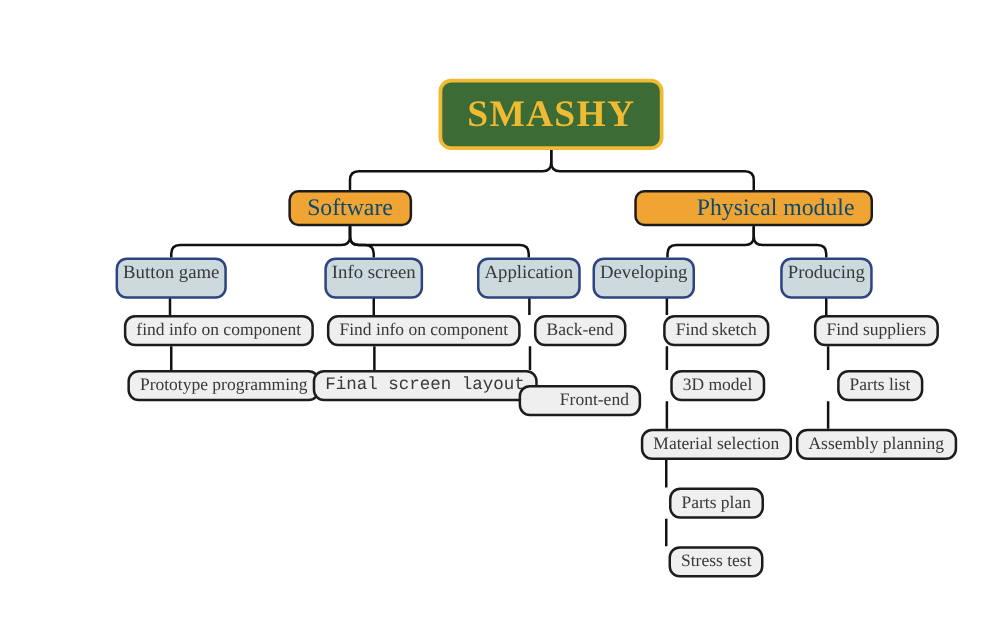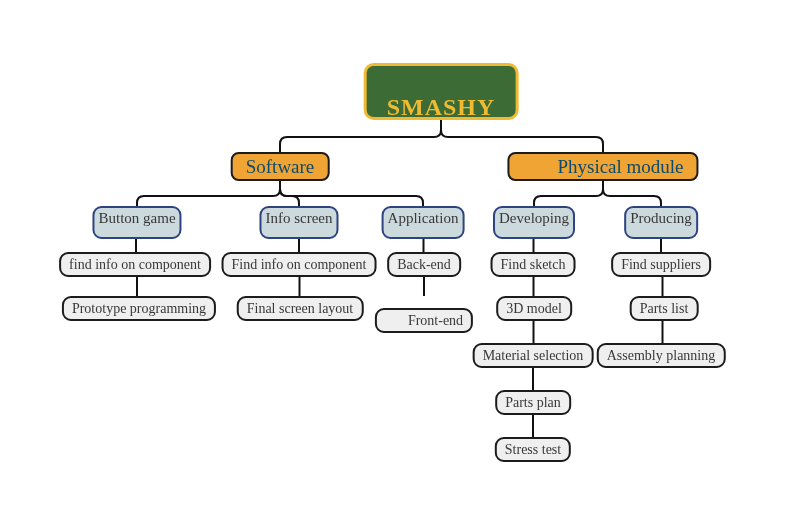--- a/index.html
+++ b/index.html
@@ -12,22 +12,22 @@
   }
   .connector-layer{position:absolute;left:0;top:0;width:800px;height:510px;}
   .node{
     position:absolute;
     transform:translateX(-50%);
     white-space:nowrap;
     box-sizing:border-box;
     text-align:center;
   }
   .node--root{
-    height:57px;line-height:51px;padding:16px 20px;
-    font-size:24px;font-weight:bold;letter-spacing:1px;
+    height:57px;line-height:51px;padding:0 20px;
+    font-size:30px;font-weight:bold;letter-spacing:1px;
     background:var(--root-fill);
     border:3px solid var(--root-border);
     color:var(--root-text);
     border-radius:10px;
   }
   .node--branch{
     height:29px;line-height:25px;padding:0 13px;
     font-size:19px;
     background:var(--branch-fill);
     border:2px solid var(--branch-border);
@@ -42,20 +42,21 @@
     color:var(--text);
     border-radius:9px;
   }
   .node--leaf{
     height:25px;line-height:21px;padding:0 8px;
     font-size:14px;
     background:var(--leaf-fill);
     border:2px solid var(--leaf-border);
     color:var(--text);
     border-radius:9px;
+    margin-left:40px;
   }
 </style>
 </head>
 <body>
 
 <div class="canvas">
 
   <svg class="connector-layer" id="connector-svg" width="800" height="510" viewBox="0 0 800 510" xmlns="http://www.w3.org/2000/svg">
       <path d="M441,120 L441,130 Q441,137 434,137 L287,137 Q280,137 280,144 L280,152" fill="none" stroke="#111111" stroke-width="2" stroke-linejoin="round"></path>
       <path d="M441,120 L441,130 Q441,137 448,137 L596,137 Q603,137 603,144 L603,152" fill="none" stroke="#111111" stroke-width="2" stroke-linejoin="round"></path>
@@ -81,27 +82,27 @@
     </svg>
 
   <div class="node node--root" style="left: 441px; top: 63px;">SMASHY</div>
 
   <div class="node node--branch" style="left: 280px; top: 152px;">Software</div>
   <div class="node node--branch" style="left: 603px; top: 152px; padding-left: 48px;">Physical module</div>
 
   <div class="node node--sub" style="left: 137px; top: 206px;">Button game</div>
   <div class="node node--sub" style="left: 299px; top: 206px;">Info screen</div>
   <div class="node node--sub" style="left: 423px; top: 206px;">Application</div>
-  <div class="node node--sub" style="left: 534px; top: 206px;">Developing</div>
+  <div class="node node--sub" style="left: 515px; top: 206px;">Developing</div>
   <div class="node node--sub" style="left: 661px; top: 206px;">Producing</div>
 
   <div class="node node--leaf" style="left: 135px; top: 252px;">find info on component</div>
   <div class="node node--leaf" style="left: 139px; top: 296px;">Prototype programming</div>
   <div class="node node--leaf" style="left: 299px; top: 252px;">Find info on component</div>
-  <div class="node node--leaf" style="left: 300px; top: 296px;">Final screen layout</div>
+  <div class="node node--leaf" style="left: 300px; top: 296px; font-family: Liberation Mono, monospace;">Final screen layout</div>
   <div class="node node--leaf" style="left: 424px; top: 252px;">Back-end</div>
   <div class="node node--leaf" style="left: 424px; top: 308px; padding-left: 31px;">Front-end</div>
   <div class="node node--leaf" style="left: 533px; top: 252px;">Find sketch</div>
   <div class="node node--leaf" style="left: 534px; top: 296px;">3D model</div>
   <div class="node node--leaf" style="left: 533px; top: 343px;">Material selection</div>
   <div class="node node--leaf" style="left: 533px; top: 390px;">Parts plan</div>
   <div class="node node--leaf" style="left: 533px; top: 437px;">Stress test</div>
   <div class="node node--leaf" style="left: 661px; top: 252px;">Find suppliers</div>
   <div class="node node--leaf" style="left: 664px; top: 296px;">Parts list</div>
   <div class="node node--leaf" style="left: 661px; top: 343px;">Assembly planning</div>

